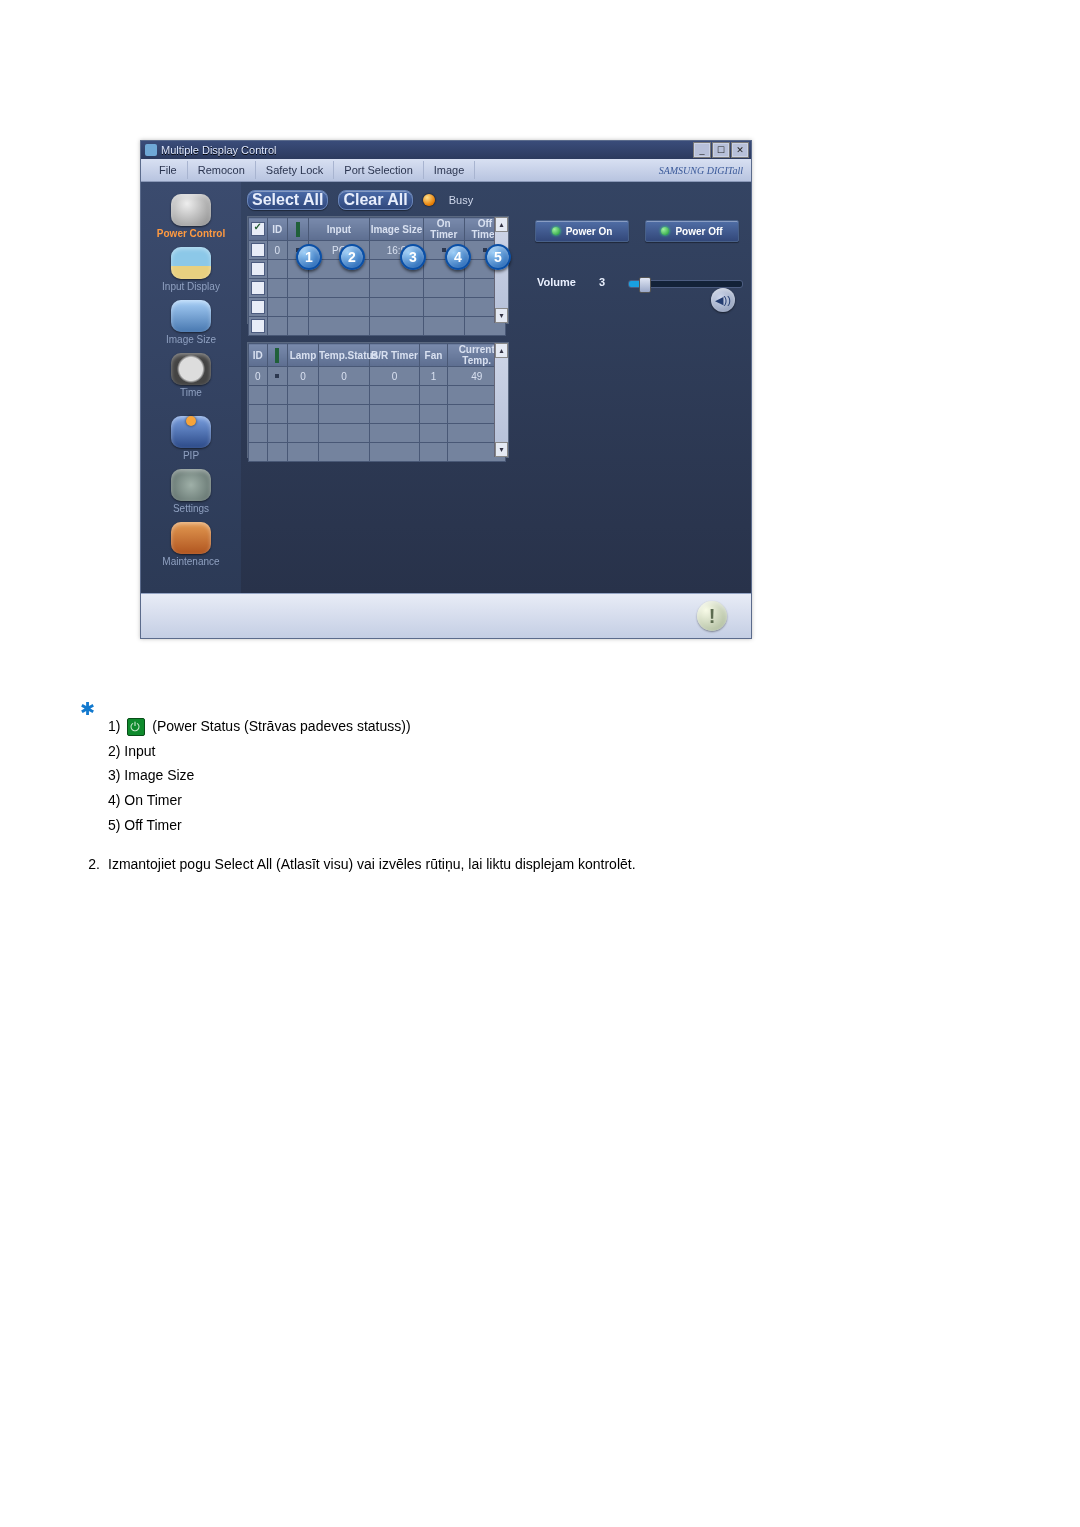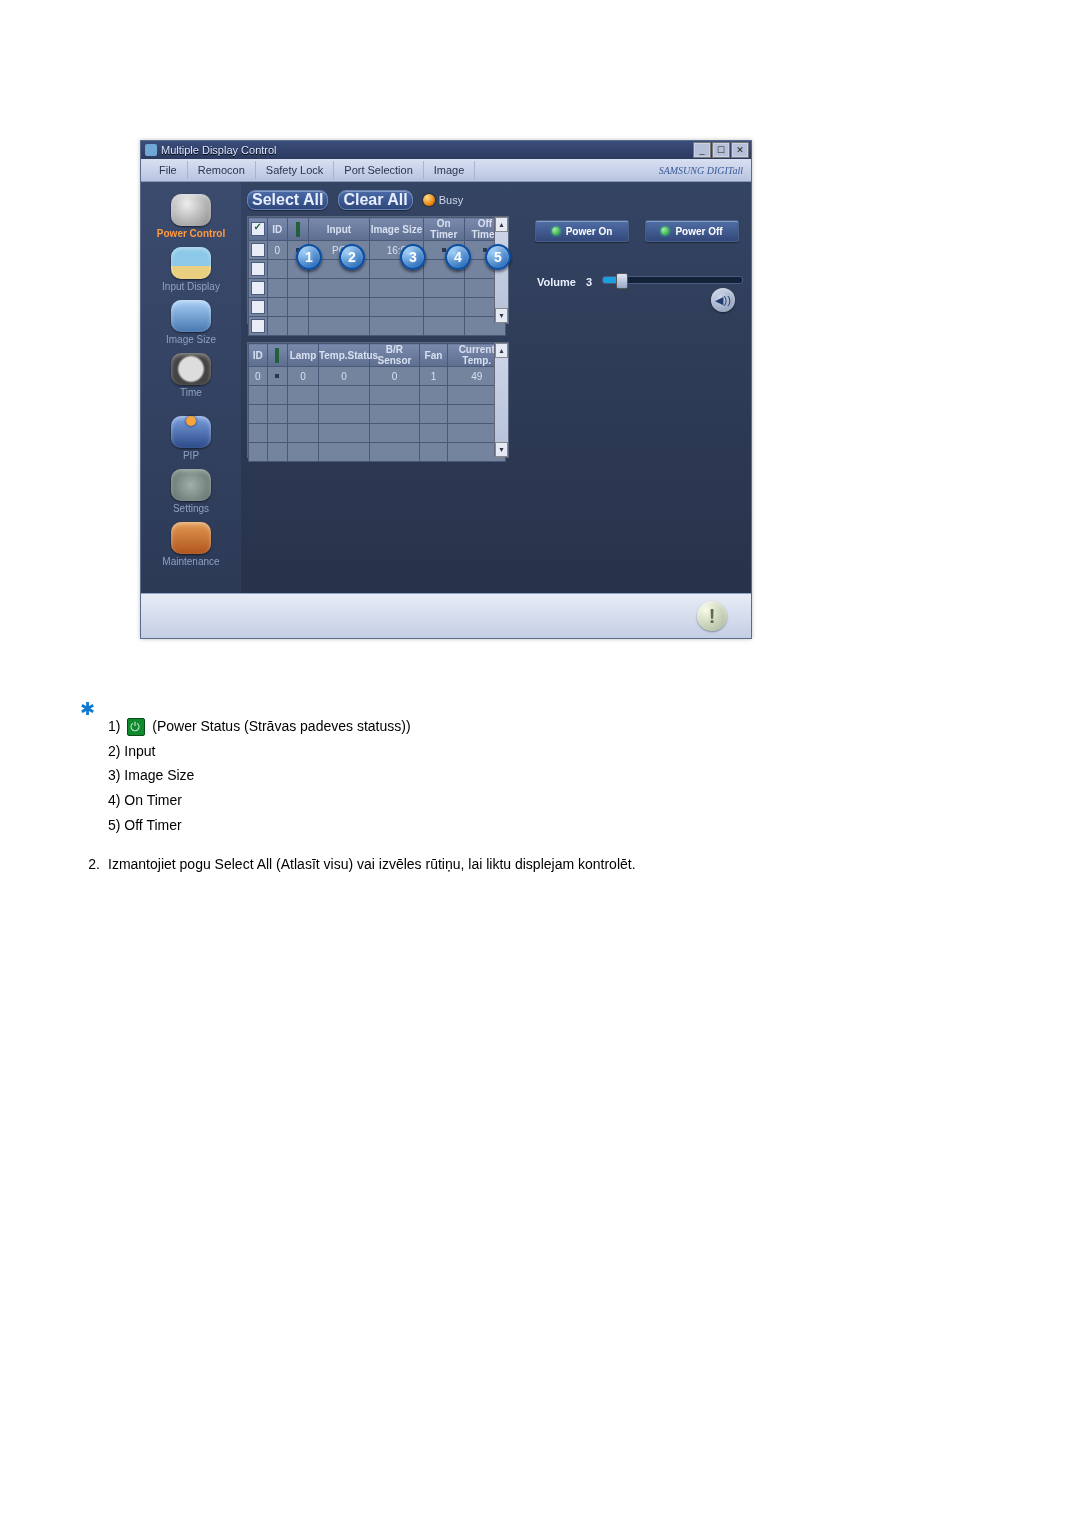--- a/index.html
+++ b/index.html
@@ -156,21 +156,21 @@
     border: 1px solid #6884b8;
     border-radius: 8px;
     display: inline-flex;
     align-items: center;
     box-shadow: inset 0 1px 0 #ffffff55, 0 1px 1px #0006;
     font-weight: bold;
   }
   .busy {
     display: flex;
     align-items: center;
-    gap: 4px;
+    gap: 14px;
     font-size: 11px;
     color: #cfd8ec;
   }
   .busy .bdot {
     width: 12px; height: 12px; border-radius: 50%;
     background: radial-gradient(circle at 35% 30%, #ffe08a, #e67a00 70%);
     box-shadow: 0 0 2px #000;
   }
   .tables {
     display: flex;
@@ -268,22 +268,22 @@
     gap: 6px;
     box-shadow: inset 0 1px 0 #ffffff55, 0 1px 1px #0006;
   }
   .pbtn .led {
     width: 8px;height: 8px;border-radius: 50%;
     background: radial-gradient(circle at 30% 30%, #9ef0a0, #1a9c34);
     box-shadow: 0 0 3px #3f6;
   }
   .volrow {
     display: flex;
-    align-items: flex-start;
-    gap: 10px;
+    align-items: flex-end;
+    gap: 23px;
     margin-left: 6px;
   }
   .volrow .vlabel { font-size:11px; color:#eaf0ff; font-weight:bold; }
   .volrow .vval   { font-size:11px; color:#e8eefc; font-weight:bold; }
   .slider {
     flex: 1;
     height: 6px;
     background: linear-gradient(90deg, #19a0e0 0 10%, #132238 10% 100%);
     border: 1px solid #4c5c80;
     position: relative;
@@ -571,21 +571,21 @@
                     <col style="width:48px">
                     <col style="width:28px">
                     <col style="width:56px">
                 </colgroup>
                 <tbody>
                     <tr>
                   <th>ID</th>
                   <th><span class="pbox"></span></th>
                   <th>Lamp</th>
                   <th>Temp.Status</th>
-                  <th>B/R Sensor</th>
+                  <th>B/R Timer</th>
                   <th>Fan</th>
                   <th>Current Temp.</th>
                 </tr>
                 <tr>
                   <td>0</td>
                   <td><span class="rdot g"></span></td>
                   <td>0</td>
                   <td>0</td>
                   <td>0</td>
                   <td>1</td>

